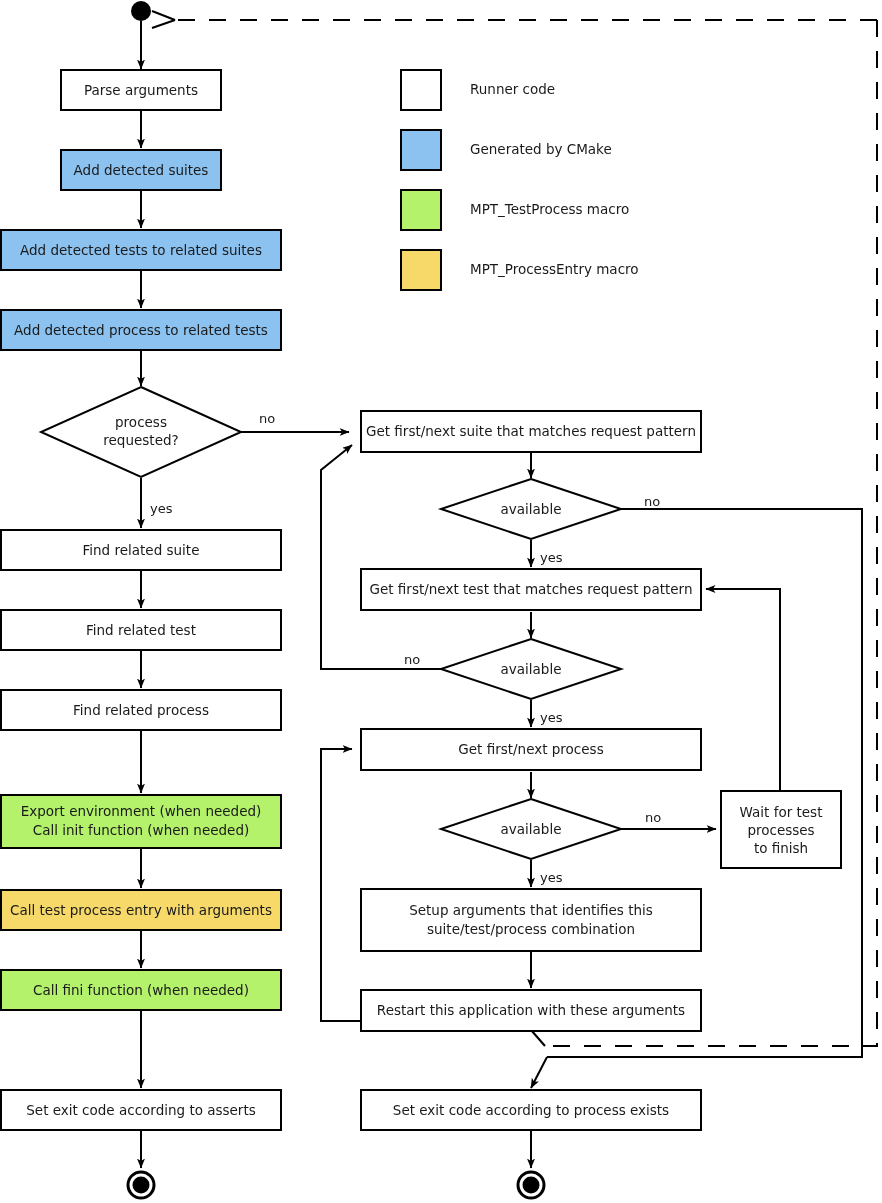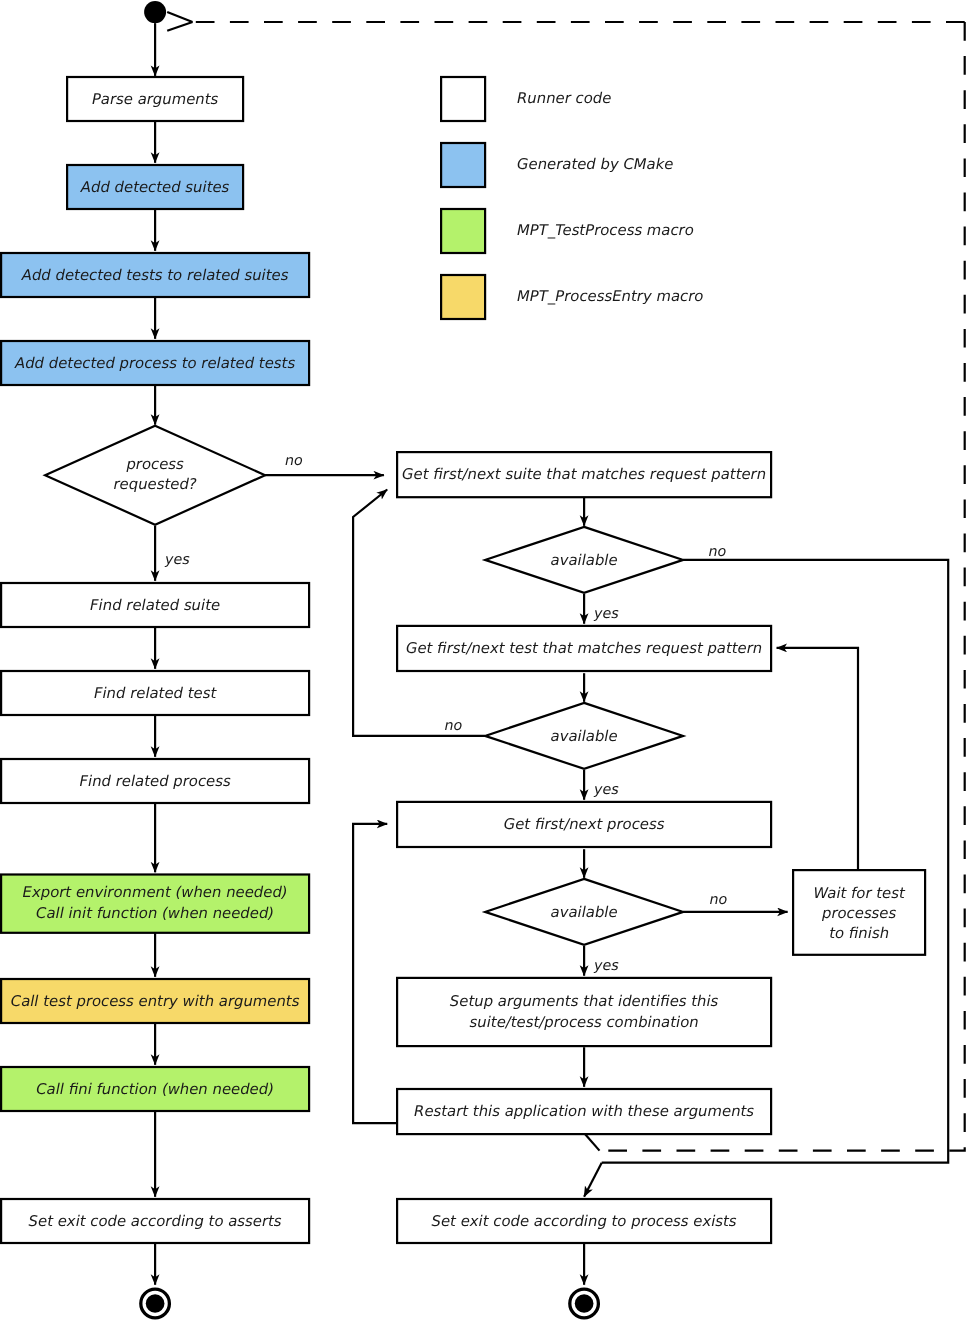--- a/index.html
+++ b/index.html
@@ -7,21 +7,20 @@
     padding: 0;
     background: #ffffff;
   }
   #diagram-root {
     position: relative;
     width: 882px;
     height: 1203px;
     background: #ffffff;
     font-family: "DejaVu Sans", sans-serif;
     overflow: hidden;
-    font-style: italic;
   }
   svg#flow-svg {
     position: absolute;
     left: 0;
     top: 0;
     width: 882px;
     height: 1203px;
   }
   .node-rect {
     fill: #ffffff;

